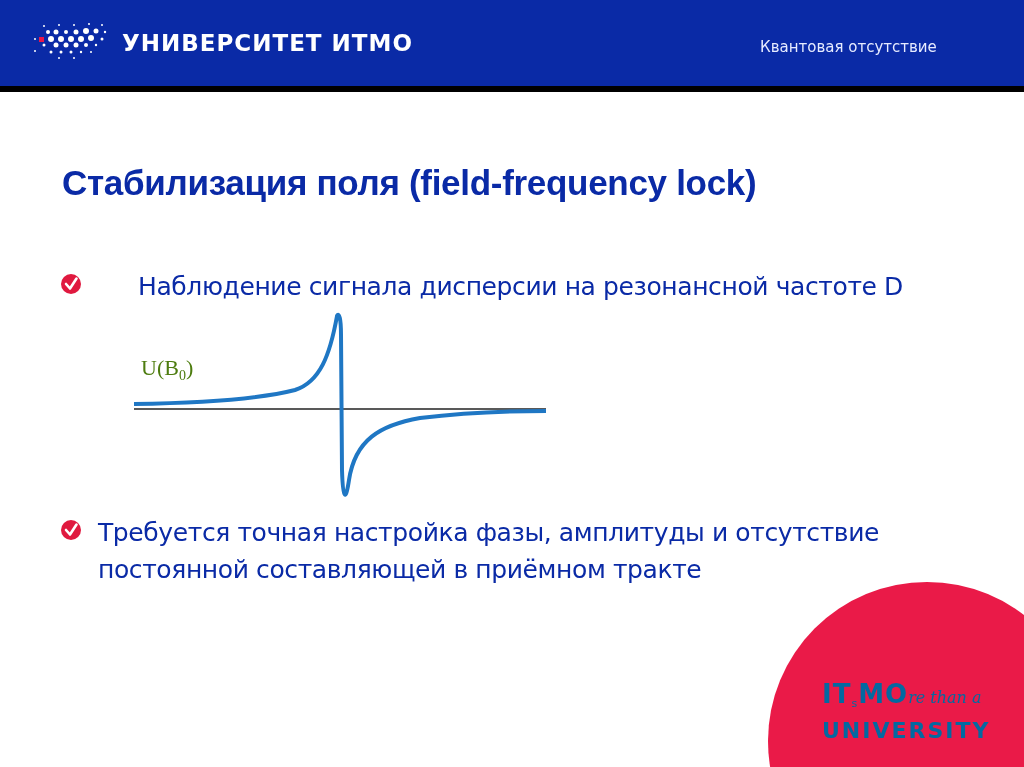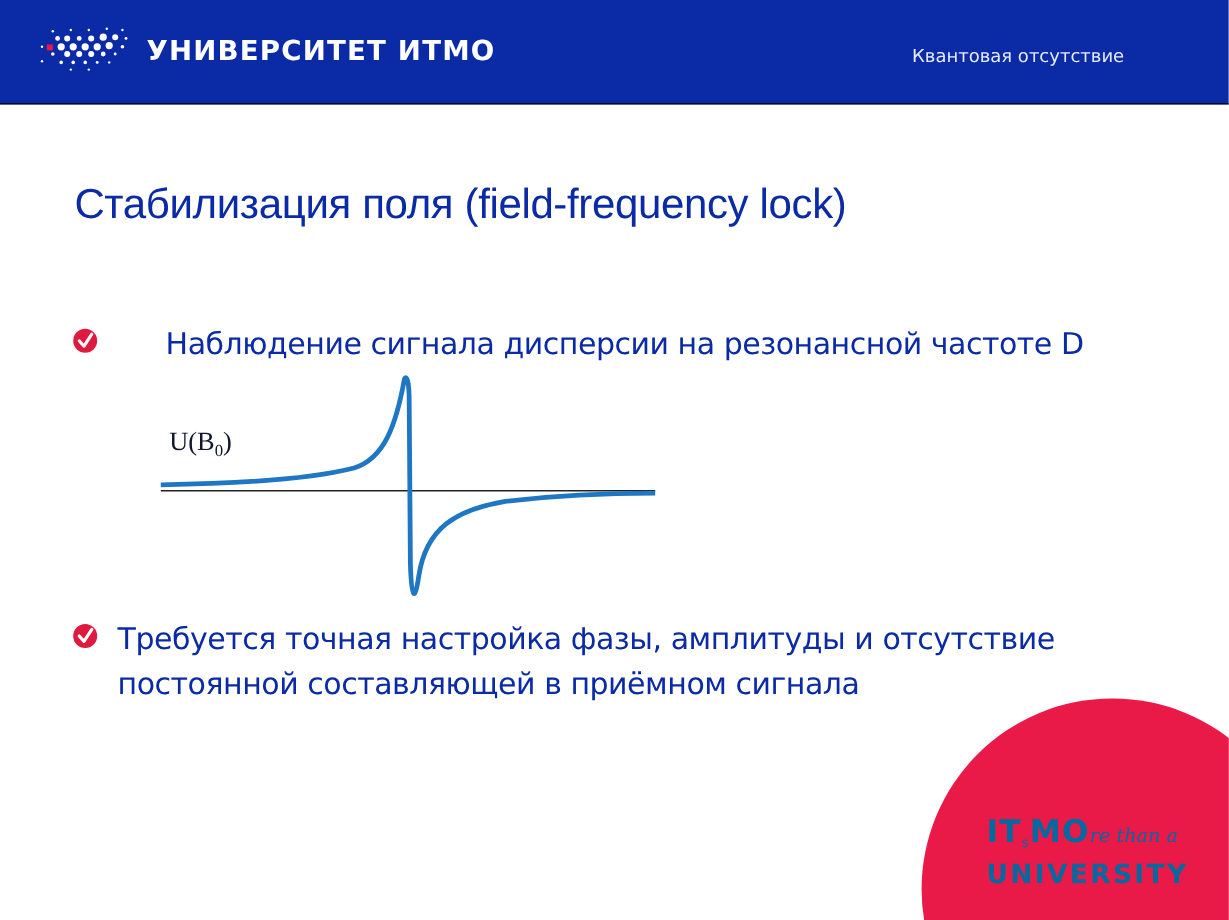--- a/index.html
+++ b/index.html
@@ -4,57 +4,57 @@
 <style>
   html, body { margin: 0; padding: 0; }
   body {
     width: 1024px; height: 767px; overflow: hidden; position: relative;
     background: #ffffff;
     font-family: "Liberation Sans", "DejaVu Sans", sans-serif;
   }
   .header {
     position: absolute; left: 0; top: 0; width: 1024px; height: 86px;
     background: #0a2aa6;
-    border-bottom: 1px solid #000000;
+    border-bottom: 6px solid #000000;
   }
   .logo-dots { position: absolute; left: 30px; top: 22px; width: 80px; height: 40px; }
   .logo-text {
     position: absolute; left: 122px; top: 30px;
     color: #ffffff; font-size: 23px; font-weight: bold; letter-spacing: 1px;
     font-family: "DejaVu Sans", sans-serif;
   }
   .course-name {
     position: absolute; left: 760px; top: 38px;
     color: #e6ebff; font-size: 15px;
     font-family: "DejaVu Sans", sans-serif;
   }
   .slide-title {
-    position: absolute; left: 62px; top: 151px;
-    color: #0a2aa6; font-size: 35px; font-weight: normal;
+    position: absolute; left: 62px; top: 163px;
+    color: #0a2aa6; font-size: 35px; font-weight: bold;
     font-family: "Liberation Sans", sans-serif;
     letter-spacing: -0.3px;
   }
   .bullet {
     position: absolute; left: 60px;
     display: flex; align-items: flex-start;
   }
   .bullet .check {
     width: 22px; height: 22px; flex: none; margin-top: 5px; margin-right: 16px;
   }
   .bullet .text {
     color: #0a2aa6; font-size: 25px; line-height: 37px;
     font-family: "DejaVu Sans", sans-serif;
     letter-spacing: -0.4px;
   }
   .b1 { top: 268px; gap: 40px; }
   .b2 { top: 514px; width: 900px; }
   .figure { position: absolute; left: 120px; top: 305px; width: 440px; height: 200px; }
   .fig-label {
     position: absolute; left: 141px; top: 355px;
-    font-family: "Liberation Serif", serif; font-size: 22px; color: #0f172a;
+    font-family: "Liberation Serif", serif; font-size: 22px; color: #4d7c0f;
   }
   .fig-label sub { font-size: 14px; }
   .circle {
     position: absolute; left: 768px; top: 582px; width: 318px; height: 318px;
     border-radius: 50%; background: #ea1a48;
   }
   .brand {
     position: absolute; left: 822px; top: 680px; color: #0369a1;
   }
   .brand .l1 { font-size: 26px; font-weight: bold; letter-spacing: 1px; font-family: "DejaVu Sans", sans-serif; line-height: 28px; }
@@ -122,20 +122,20 @@
   <line x1="134" y1="409" x2="546" y2="409" stroke="#222" stroke-width="1.3"></line>
   <path d="M134 404 C 200 403, 260 399, 295 390 C 320 382, 330 355, 337 316 C 339 312, 341 318, 341 335 L 342 470 C 343 502, 346 500, 349 480 C 355 440, 380 425, 420 418 C 470 412, 510 411, 546 411" stroke="#1f77c4" stroke-width="4" fill="none" stroke-linejoin="round"></path>
 </svg>
 <div class="fig-label"><span>U(B</span><sub>0</sub><span>)</span></div>
 
 <div class="bullet b2">
   <svg class="check" viewBox="0 0 22 22">
     <circle cx="11" cy="11" r="10" fill="#e0193f"></circle>
     <path d="M6 11 L10 15.5 L16.5 5.5" stroke="#fff" stroke-width="2.6" fill="none" stroke-linecap="round" stroke-linejoin="round"></path>
   </svg>
-  <span class="text">Требуется точная настройка фазы, амплитуды и отсутствие постоянной составляющей в приёмном сигнала</span>
+  <span class="text">Требуется точная настройка фазы, амплитуды и отсутствие постоянной составляющей в приёмном тракте</span>
 </div>
 
 <div class="circle"></div>
 <div class="brand">
   <div class="l1"><span>IT</span><span class="s">s</span><span>MO</span><span class="tag">re than a</span></div>
   <div class="l2">UNIVERSITY</div>
 </div>
 
 </body></html>

